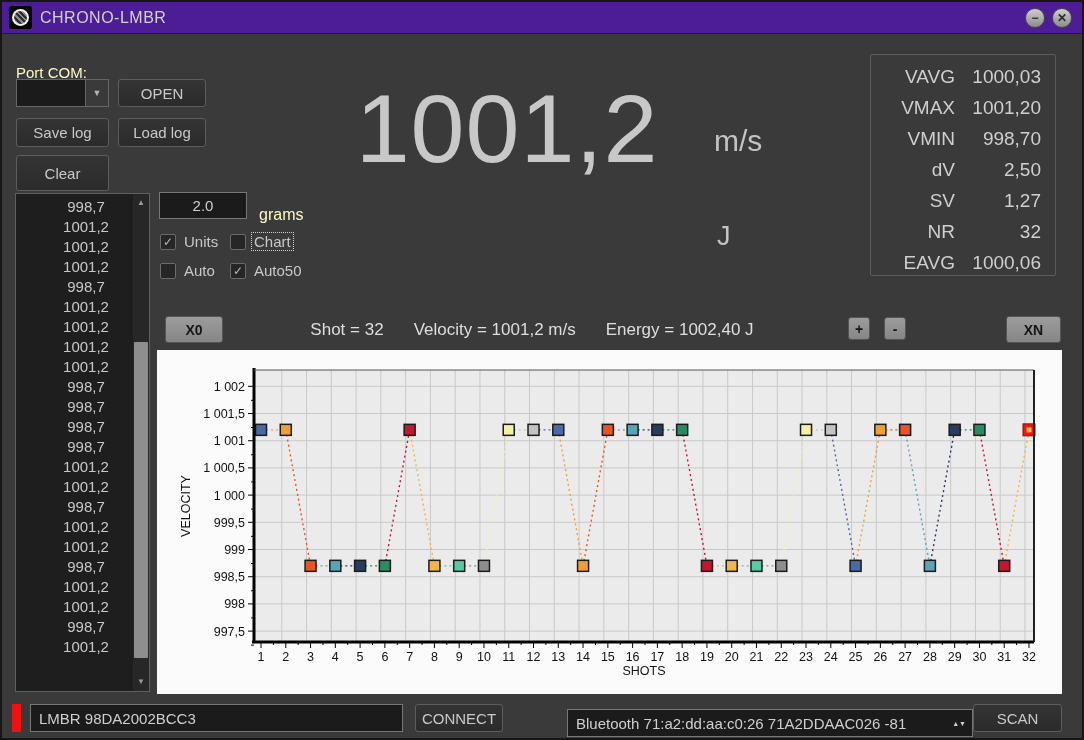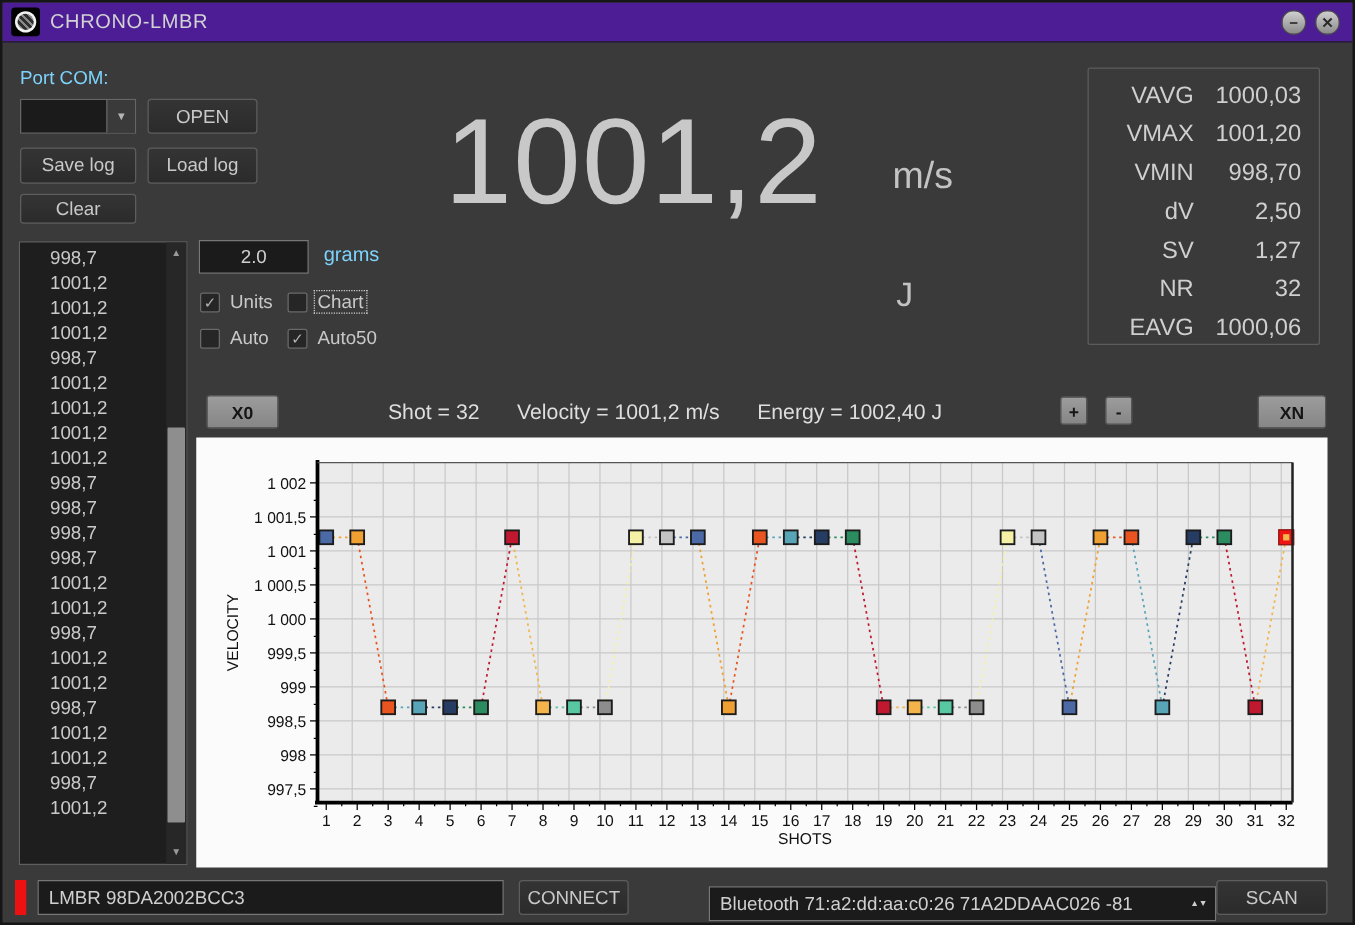--- a/index.html
+++ b/index.html
@@ -33,37 +33,37 @@
   }
   .btn-gray {
     position:absolute; background:linear-gradient(#9c9c9c,#868686);
     border:1px solid #555; border-radius:3px; color:#151515;
     font-size:14px; font-weight:bold; display:flex; align-items:center; justify-content:center;
   }
   .input-dark {
     position:absolute; background:#1b1b1b; border:1px solid #777;
     color:#cfcfcf; font-size:15px; display:flex; align-items:center;
   }
-  .label { position:absolute; color:#7dd3fc; font-size:15px; }
+  .label { position:absolute; color:#fef9c3; font-size:15px;margin-top:10px; }
   
   .combo { position:absolute; background:#1b1b1b; border:1px solid #666; display:flex; }
   .combo .combo-val { flex:1; }
   .combo .combo-arrow { width:23px; background:#3a3a3a; border-left:1px solid #666;
     color:#b5b5b5; font-size:9px; display:flex; align-items:center; justify-content:center; }
   
   .cbx { position:absolute; display:flex; align-items:center; gap:6px; }
   .cbx-box { width:16px; height:16px; background:#262626; border:1px solid #6a6a6a; border-radius:2px;
     color:#b5b5b5; font-size:12px; line-height:14px; text-align:center; }
   .cbx-label { color:#c8c8c8; font-size:15px; padding:0 2px; }
   .cbx-label.focused { outline:1px dotted #cfcfcf; }
   
   .listbox { position:absolute; left:13px; top:191px; width:135px; height:499px;
     background:#1e1e1e; border:1px solid #5f5f5f; }
   .list-items { position:absolute; left:0; top:3px; right:17px; }
-  .list-item { height:20px; line-height:20px; text-align:left; color:#c9c9c9; font-size:15px;padding-left:24px; }
+  .list-item { height:20px; line-height:20px; text-align:center; color:#c9c9c9; font-size:15px;padding-left:24px; }
   .scrollbar { position:absolute; right:0; top:0; bottom:0; width:16px; background:#272727; }
   .scroll-arrow { position:absolute; left:0; width:16px; height:14px; color:#9a9a9a;
     font-size:8px; text-align:center; line-height:14px; }
   .scroll-thumb { position:absolute; left:1px; width:14px; background:#8e8e8e; border-radius:1px; }
   
   .big-velocity { position:absolute; left:310px; top:78px; width:390px; text-align:center;
     color:#c8c8c8; font-size:97px; font-weight:300; line-height:1; letter-spacing:1px; }
   .big-vel-unit { position:absolute; left:712px; top:122px; color:#c3c3c3; font-size:30px; }
   .big-energy { position:absolute; left:310px; top:205px; width:390px; text-align:center;
     color:#c3c3c3; font-size:49px; font-weight:300; line-height:1; }
@@ -100,21 +100,21 @@
   </div>
 
   <div class="label" style="left:14px; top:52px;">Port COM:</div>
   <div class="combo" style="left:14px; top:77px; width:93px; height:28px;">
     <div class="combo-val"></div>
     <div class="combo-arrow">▼</div>
   </div>
   <div class="btn-dark" style="left:116px; top:77px; width:88px; height:28px;">OPEN</div>
   <div class="btn-dark" style="left:14px; top:116px; width:93px; height:29px;">Save log</div>
   <div class="btn-dark" style="left:116px; top:116px; width:88px; height:29px;">Load log</div>
-  <div class="btn-dark" style="left:14px; top:153px; width:93px; height:24px;">Clear</div>
+  <div class="btn-dark" style="left:14px; top:153px; width:93px; height:36px;">Clear</div>
 
   <div class="input-dark" style="left:157px; top:190px; width:88px; height:27px; justify-content:center;">2.0</div>
   <div class="label" style="left:257px; top:194px; font-size:16px;">grams</div>
   <div id="checkboxes">
       <div class="cbx" style="left: 158px; top: 231px;">
         <div class="cbx-box">✓</div>
         <span class="cbx-label">Units</span>
       </div>
       <div class="cbx" style="left: 228px; top: 231px;">
         <div class="cbx-box"></div>

